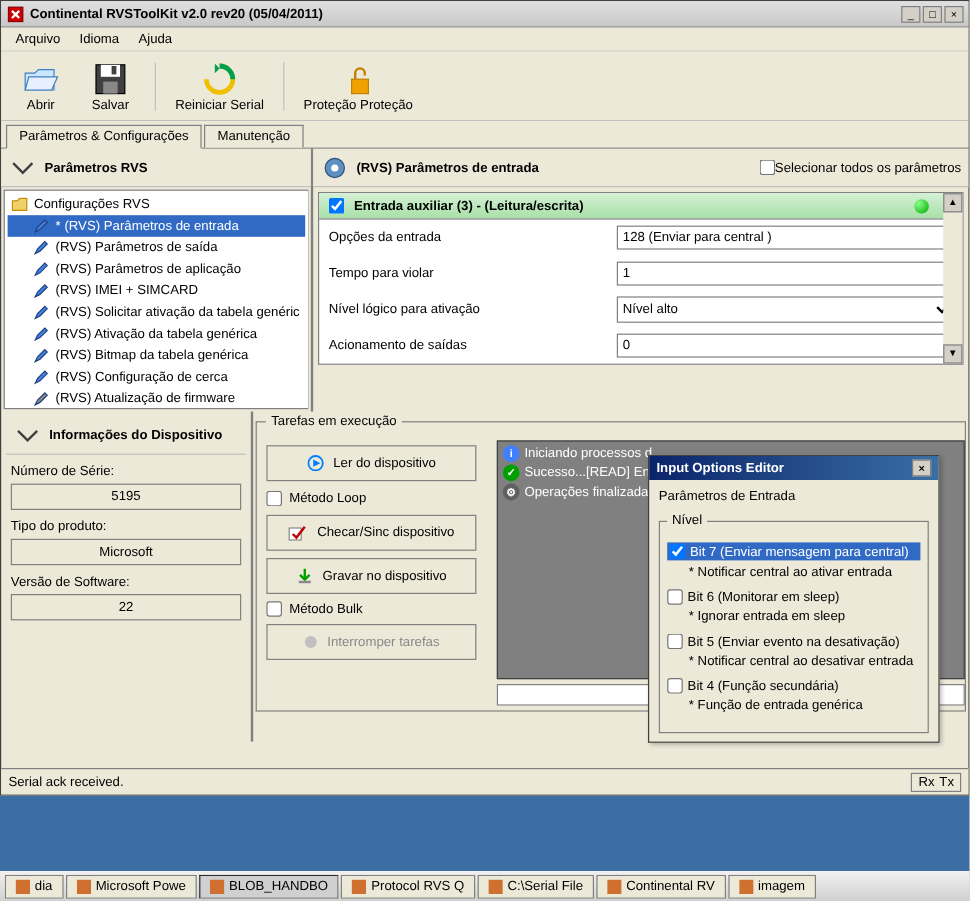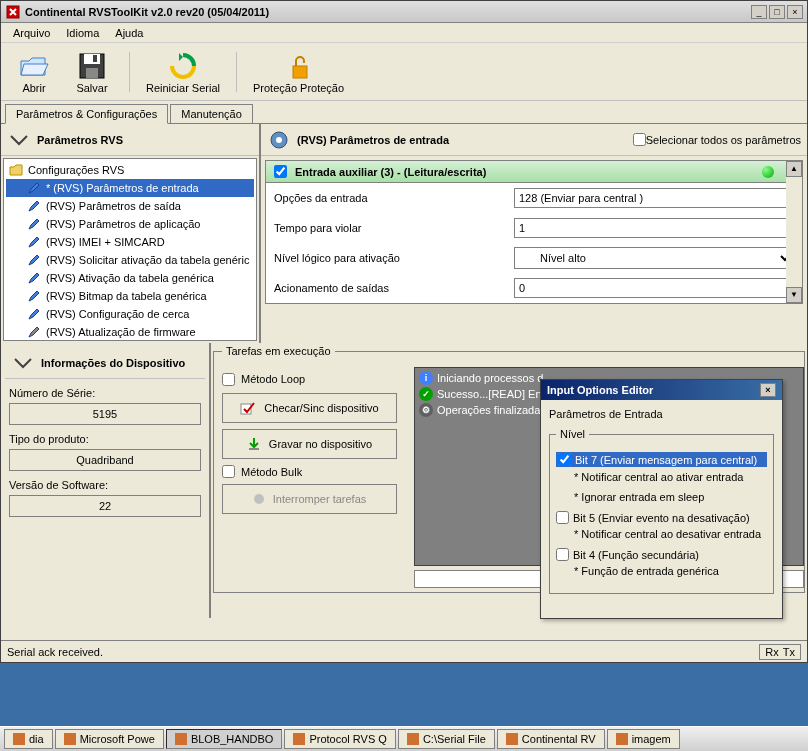--- a/index.html
+++ b/index.html
@@ -41,21 +41,21 @@
 .right-header-title { font-weight: bold; flex: 1; }
 .select-all { display: flex; align-items: center; font-size: 10px; }
 
 .param-box { margin: 4px; border: 1px solid #808080; background: #fff; position: relative; }
 .param-title { background: linear-gradient(to bottom, #d4f0d4, #a8e0a8); padding: 4px 8px; font-weight: bold; display: flex; align-items: center; border-bottom: 1px solid #808080; }
 .param-check { margin-right: 8px; }
 .param-led { width: 12px; height: 12px; border-radius: 50%; background: radial-gradient(circle at 30% 30%, #8f8, #0a0); margin-left: auto; margin-right: 20px; }
 .param-row { display: flex; align-items: center; padding: 4px 8px; min-height: 30px; }
 .param-label { width: 240px; }
 .param-input { flex: 1; border: 1px solid #808080; padding: 2px 4px; background: #fff; height: 20px; }
-.param-select { flex: 1; border: 1px solid #808080; padding: 2px 21px; background: #fff; height: 22px; }
+.param-select { flex: 1; border: 1px solid #808080; padding: 2px 0; background: #fff; height: 22px; }
 .param-scroll { position: absolute; right: 0; top: 0; bottom: 0; width: 16px; background: #ece9d8; }
 .scroll-up, .scroll-down { height: 16px; background: #d4d0c8; border: 1px solid #808080; text-align: center; font-size: 8px; line-height: 14px; cursor: pointer; }
 
 .lower-section { display: flex; height: 275px; }
 .device-info { width: 210px; border-right: 2px solid #808080; padding: 4px; }
 .info-header { height: 32px; display: flex; align-items: center; font-weight: bold; padding: 0 6px; border-bottom: 1px solid #c0c0c0; margin-bottom: 8px; }
 .info-field { margin: 8px 4px; }
 .info-label { margin-bottom: 4px; }
 .info-value { border: 1px solid #808080; padding: 4px; text-align: center; background: #ece9d8; font-weight: normal; }
 
@@ -330,32 +330,41 @@
             </svg>
         </span>
         <span>Informações do Dispositivo</span>
       </div>
       <div class="info-field">
         <div class="info-label">Número de Série:</div>
         <div class="info-value">5195</div>
       </div>
       <div class="info-field">
         <div class="info-label">Tipo do produto:</div>
-        <div class="info-value">Quadriband</div>
+        <div class="info-value">Microsoft</div>
       </div>
       <div class="info-field">
         <div class="info-label">Versão de Software:</div>
         <div class="info-value">22</div>
       </div>
     </div>
 
     <div class="tasks-panel">
       <fieldset class="tasks-fieldset">
         <legend class="tasks-legend">Tarefas em execução</legend>
 
+        <button class="task-btn">
+          <span>
+              <svg width="14" height="14">
+                <circle cx="7" cy="7" r="6" fill="none" stroke="#0080ff" stroke-width="1.5"></circle>
+                <path d="M5 4 L11 7 L5 10 Z" fill="#0080ff"></path>
+              </svg>
+            </span>
+          <span>Ler do dispositivo</span>
+        </button>
 
         <div class="task-check">
           <input type="checkbox" style="">
           <span>Método Loop</span>
           <span style="flex:1"></span>
           <input class="loop-input" value="3" style="">
           <span class="loop-spinner">
             <span class="loop-spin-btn">▲</span>
             <span class="loop-spin-btn">▼</span>
           </span>
@@ -436,20 +445,24 @@
   <div class="dialog-body">
     <div class="dialog-subtitle">Parâmetros de Entrada</div>
     <fieldset class="dialog-fieldset">
       <legend class="dialog-legend">Nível</legend>
       <div id="dialog-options">
           <div class="opt-row sel">
             <input type="checkbox" checked="" style="">
             <span>Bit 7 (Enviar mensagem para central)</span>
           </div>
           <div class="opt-desc">* Notificar central ao ativar entrada</div>
+          <div class="opt-row">
+            <input type="checkbox" style="">
+            <span>Bit 6 (Monitorar em sleep)</span>
+          </div>
           <div class="opt-desc">* Ignorar entrada em sleep</div>
           <div class="opt-row">
             <input type="checkbox" style="">
             <span>Bit 5 (Enviar evento na desativação)</span>
           </div>
           <div class="opt-desc">* Notificar central ao desativar entrada</div>
           <div class="opt-row">
             <input type="checkbox" style="">
             <span>Bit 4 (Função secundária)</span>
           </div>

